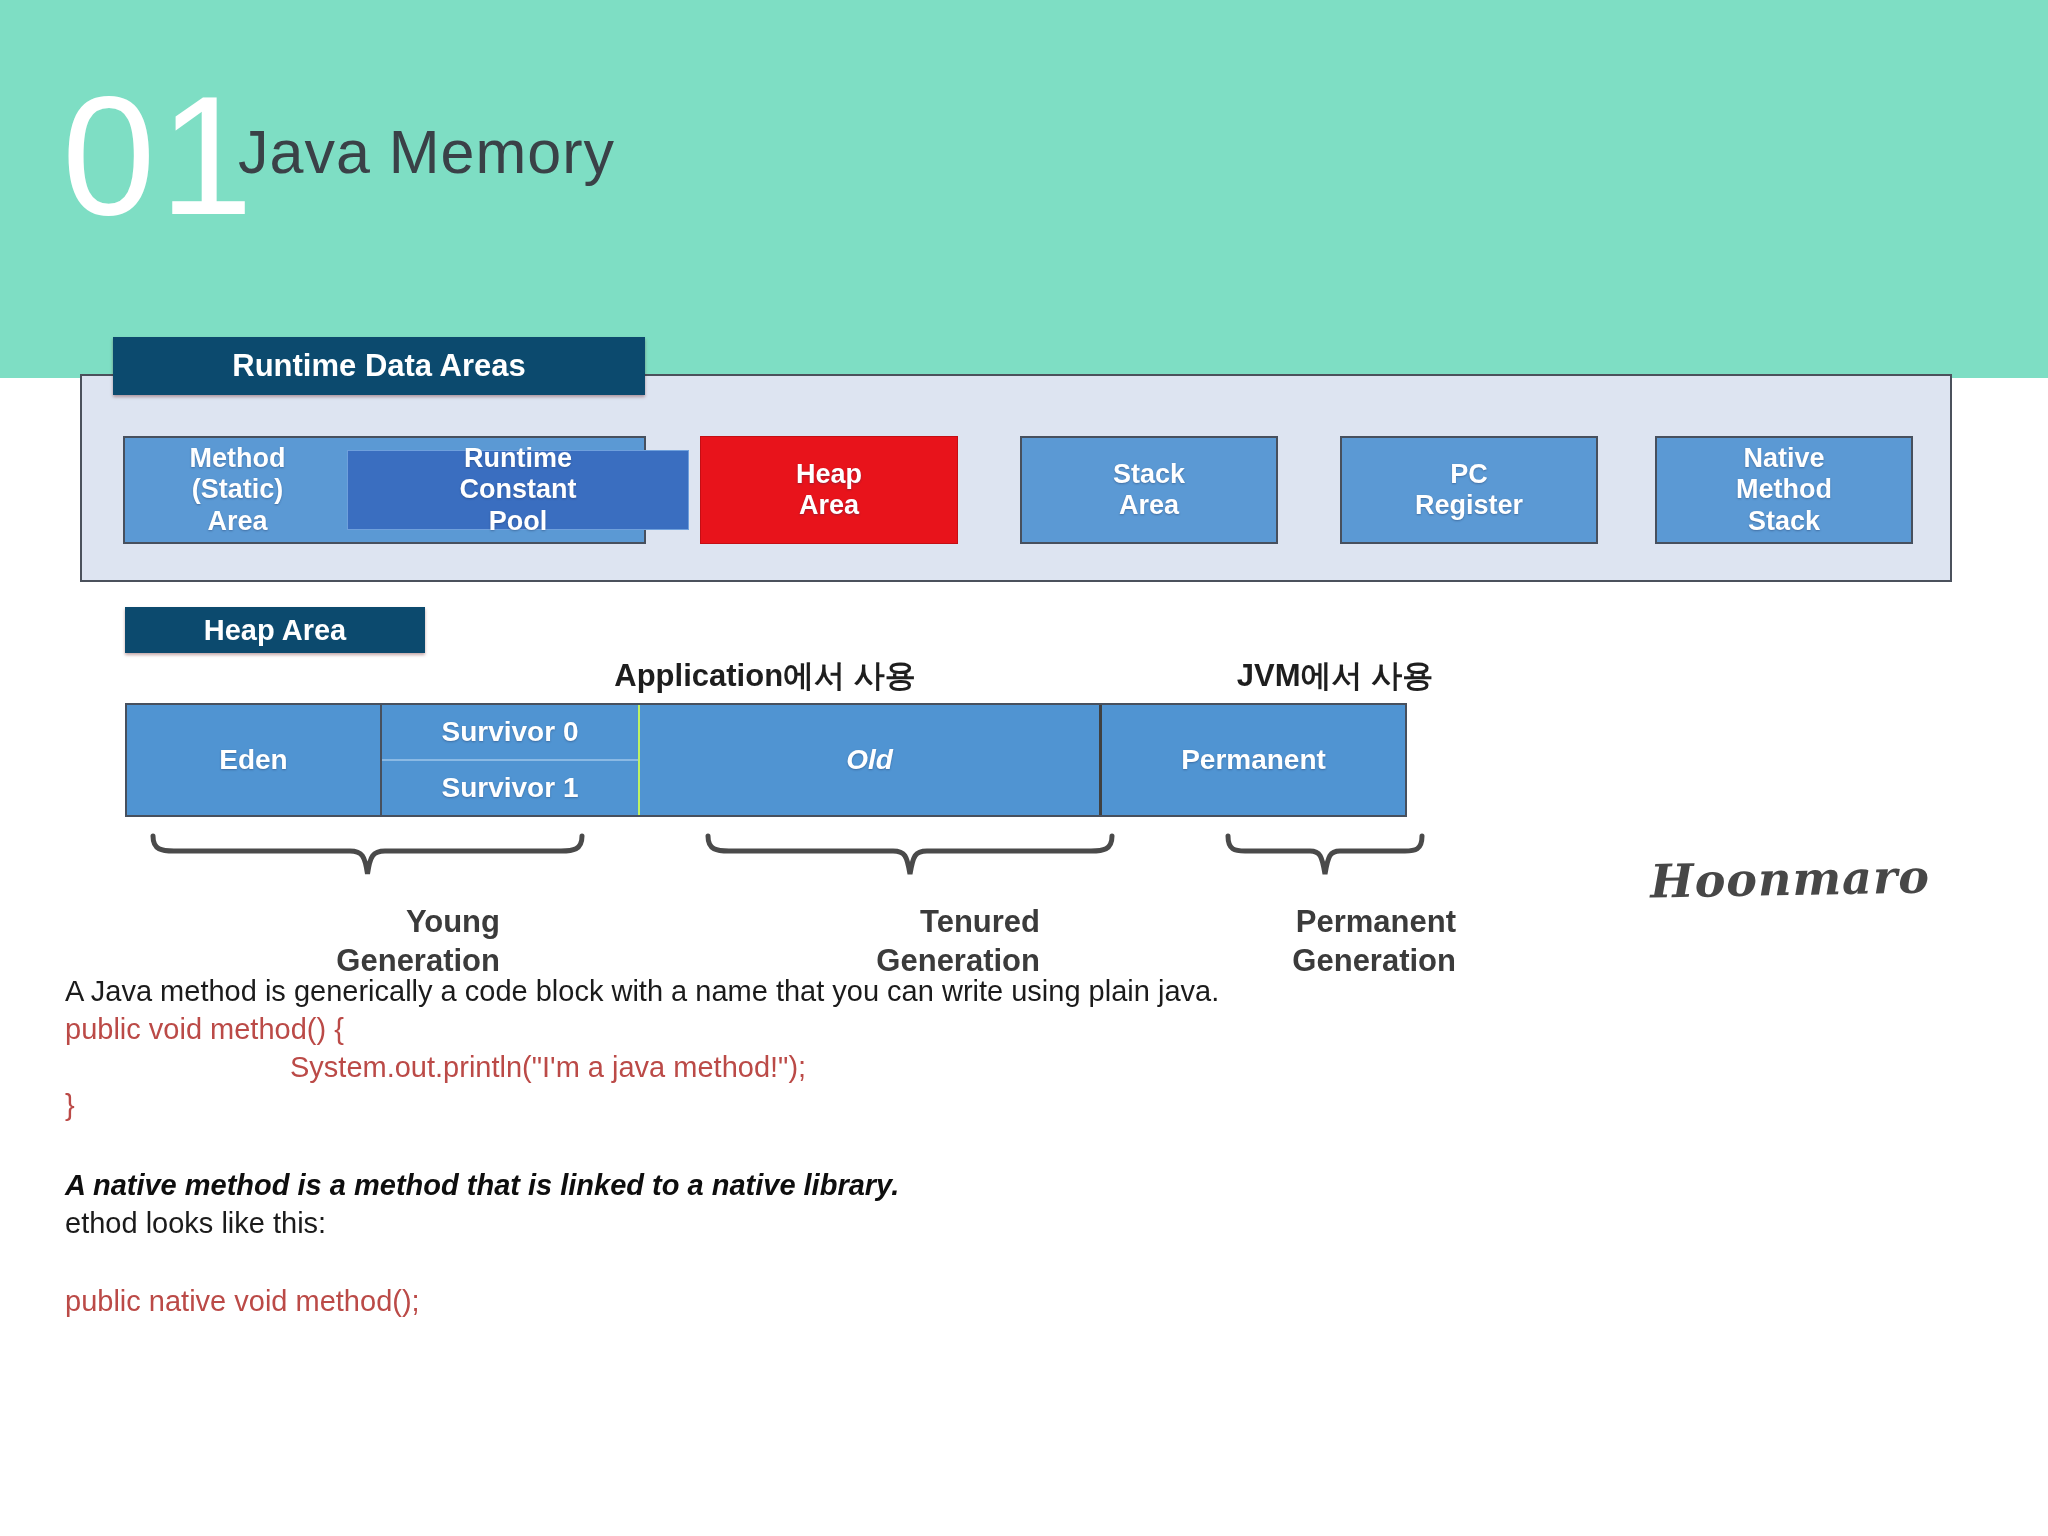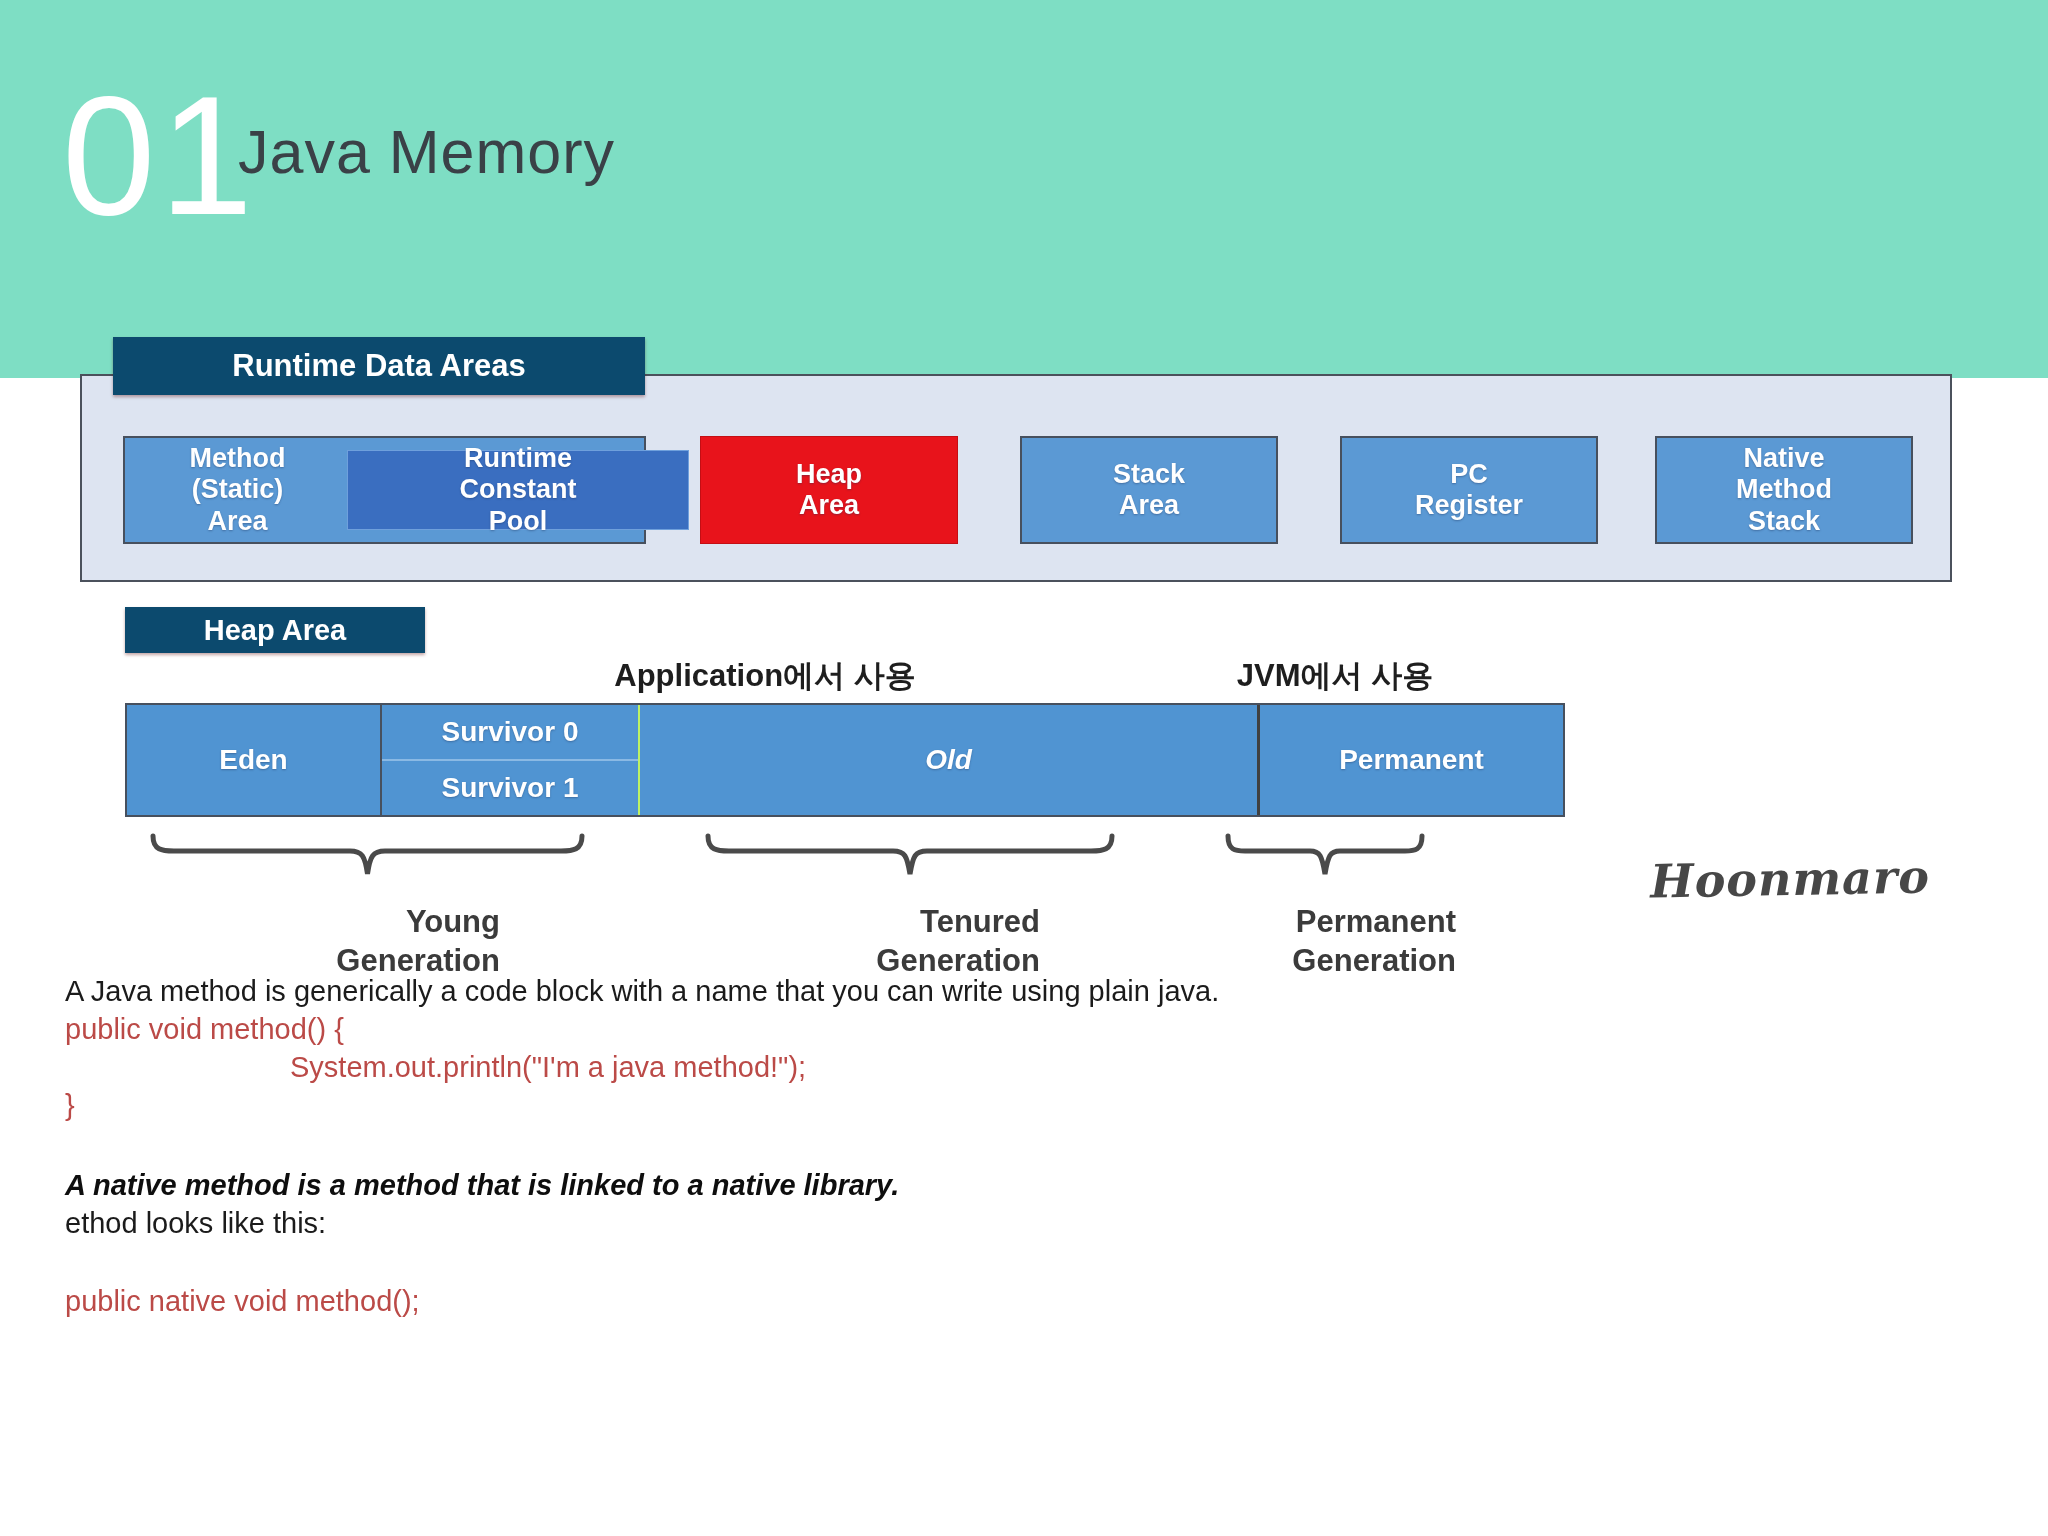--- a/index.html
+++ b/index.html
@@ -54,21 +54,21 @@
   .box-native { left: 1655px; width: 258px; }
 
   
   .usage-label {
     position: absolute; top: 655px; height: 42px; color: #1e1e1e; font-weight: bold;
     font-size: 31px; text-align: center; line-height: 42px;
   }
   .usage-app { left: 570px; width: 390px; }
   .usage-jvm { left: 1200px; width: 270px; }
 
-  .heap-bar { position: absolute; left: 125px; top: 703px; width: 1440px; height: 114px;
+  .heap-bar { position: absolute; left: 125px; top: 703px; width: 1282px; height: 114px;
     border: 2px solid #47505e; background: #5094d2; display: flex; z-index: 2; }
   .heap-cell {
     color: #ffffff; font-weight: bold; font-size: 28px;
     display: flex; align-items: center; justify-content: center;
     text-shadow: 0 1px 2px rgba(30,50,90,0.4);
   }
   .cell-eden { width: 255px; border-right: 2px solid #47505e; }
   .cell-survivors { width: 258px; border-right: 2px solid #bef264; display: flex; flex-direction: column; }
   .cell-survivors .half { flex: 1; display: flex; align-items: center; justify-content: center; }
   .cell-survivors .half-top { border-bottom: 2px solid #8ab9e4; }

